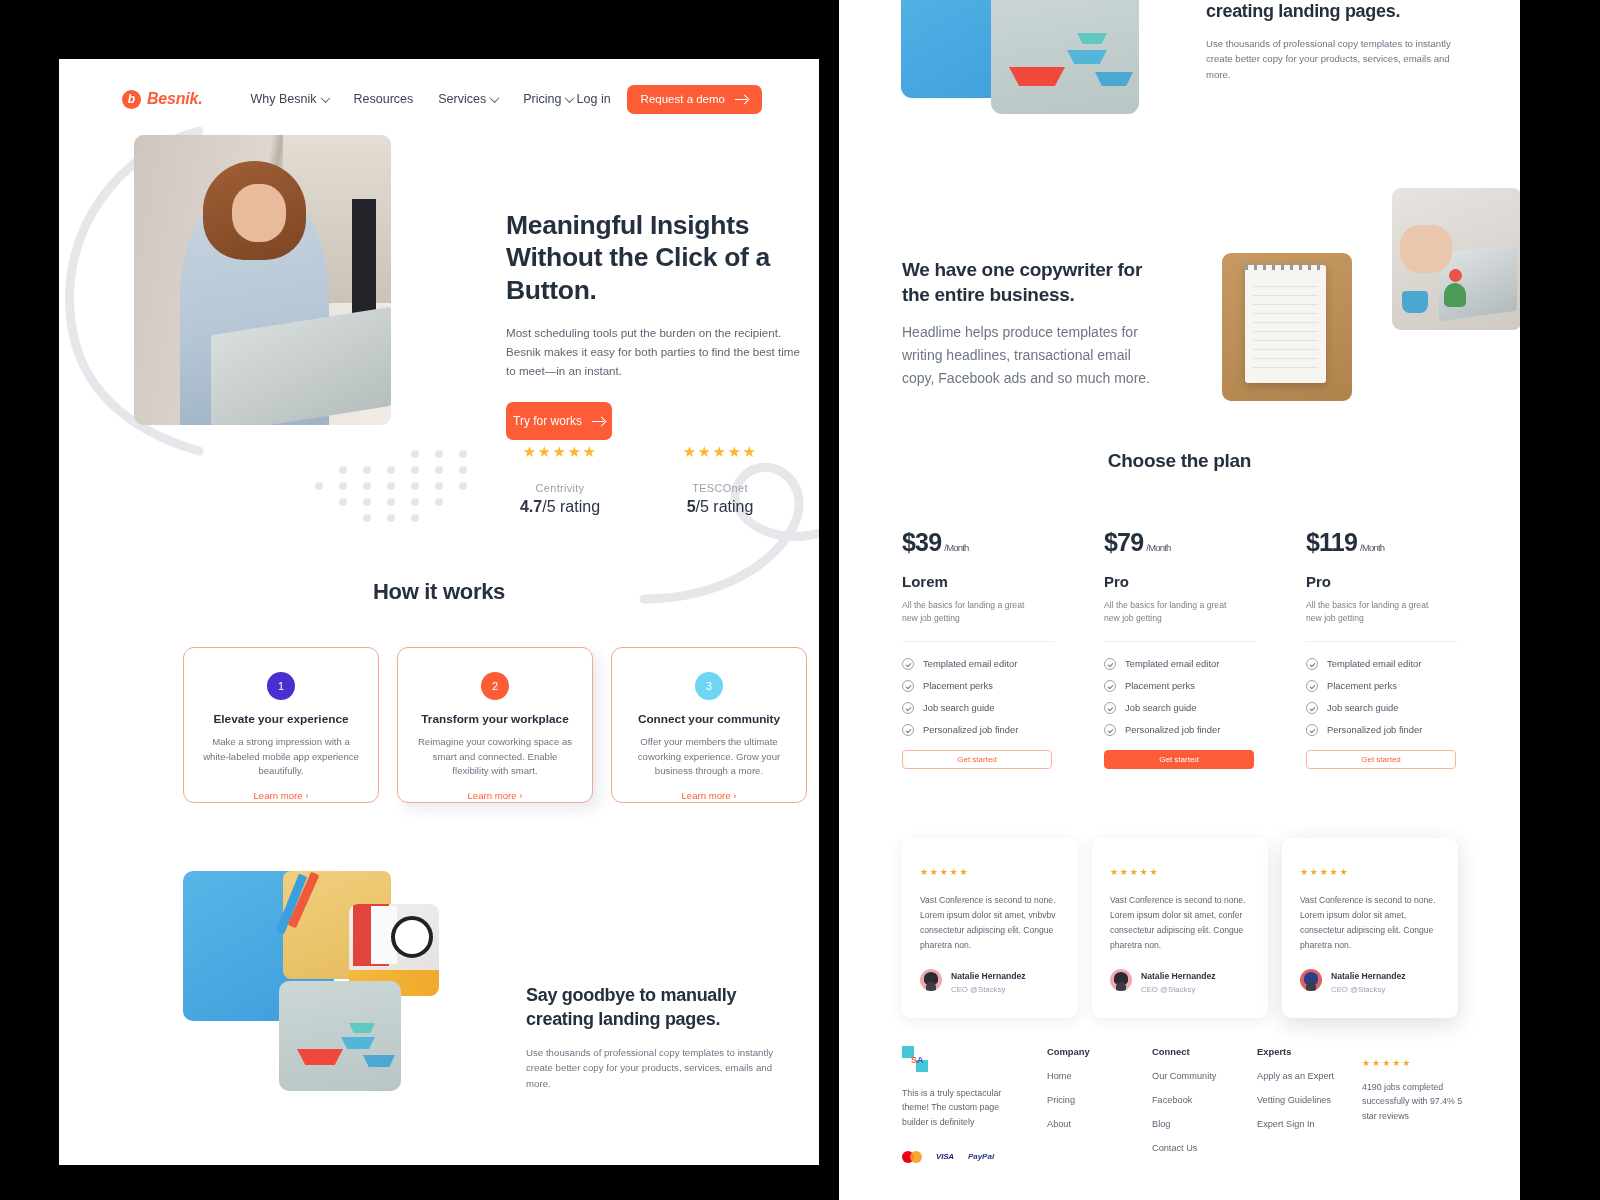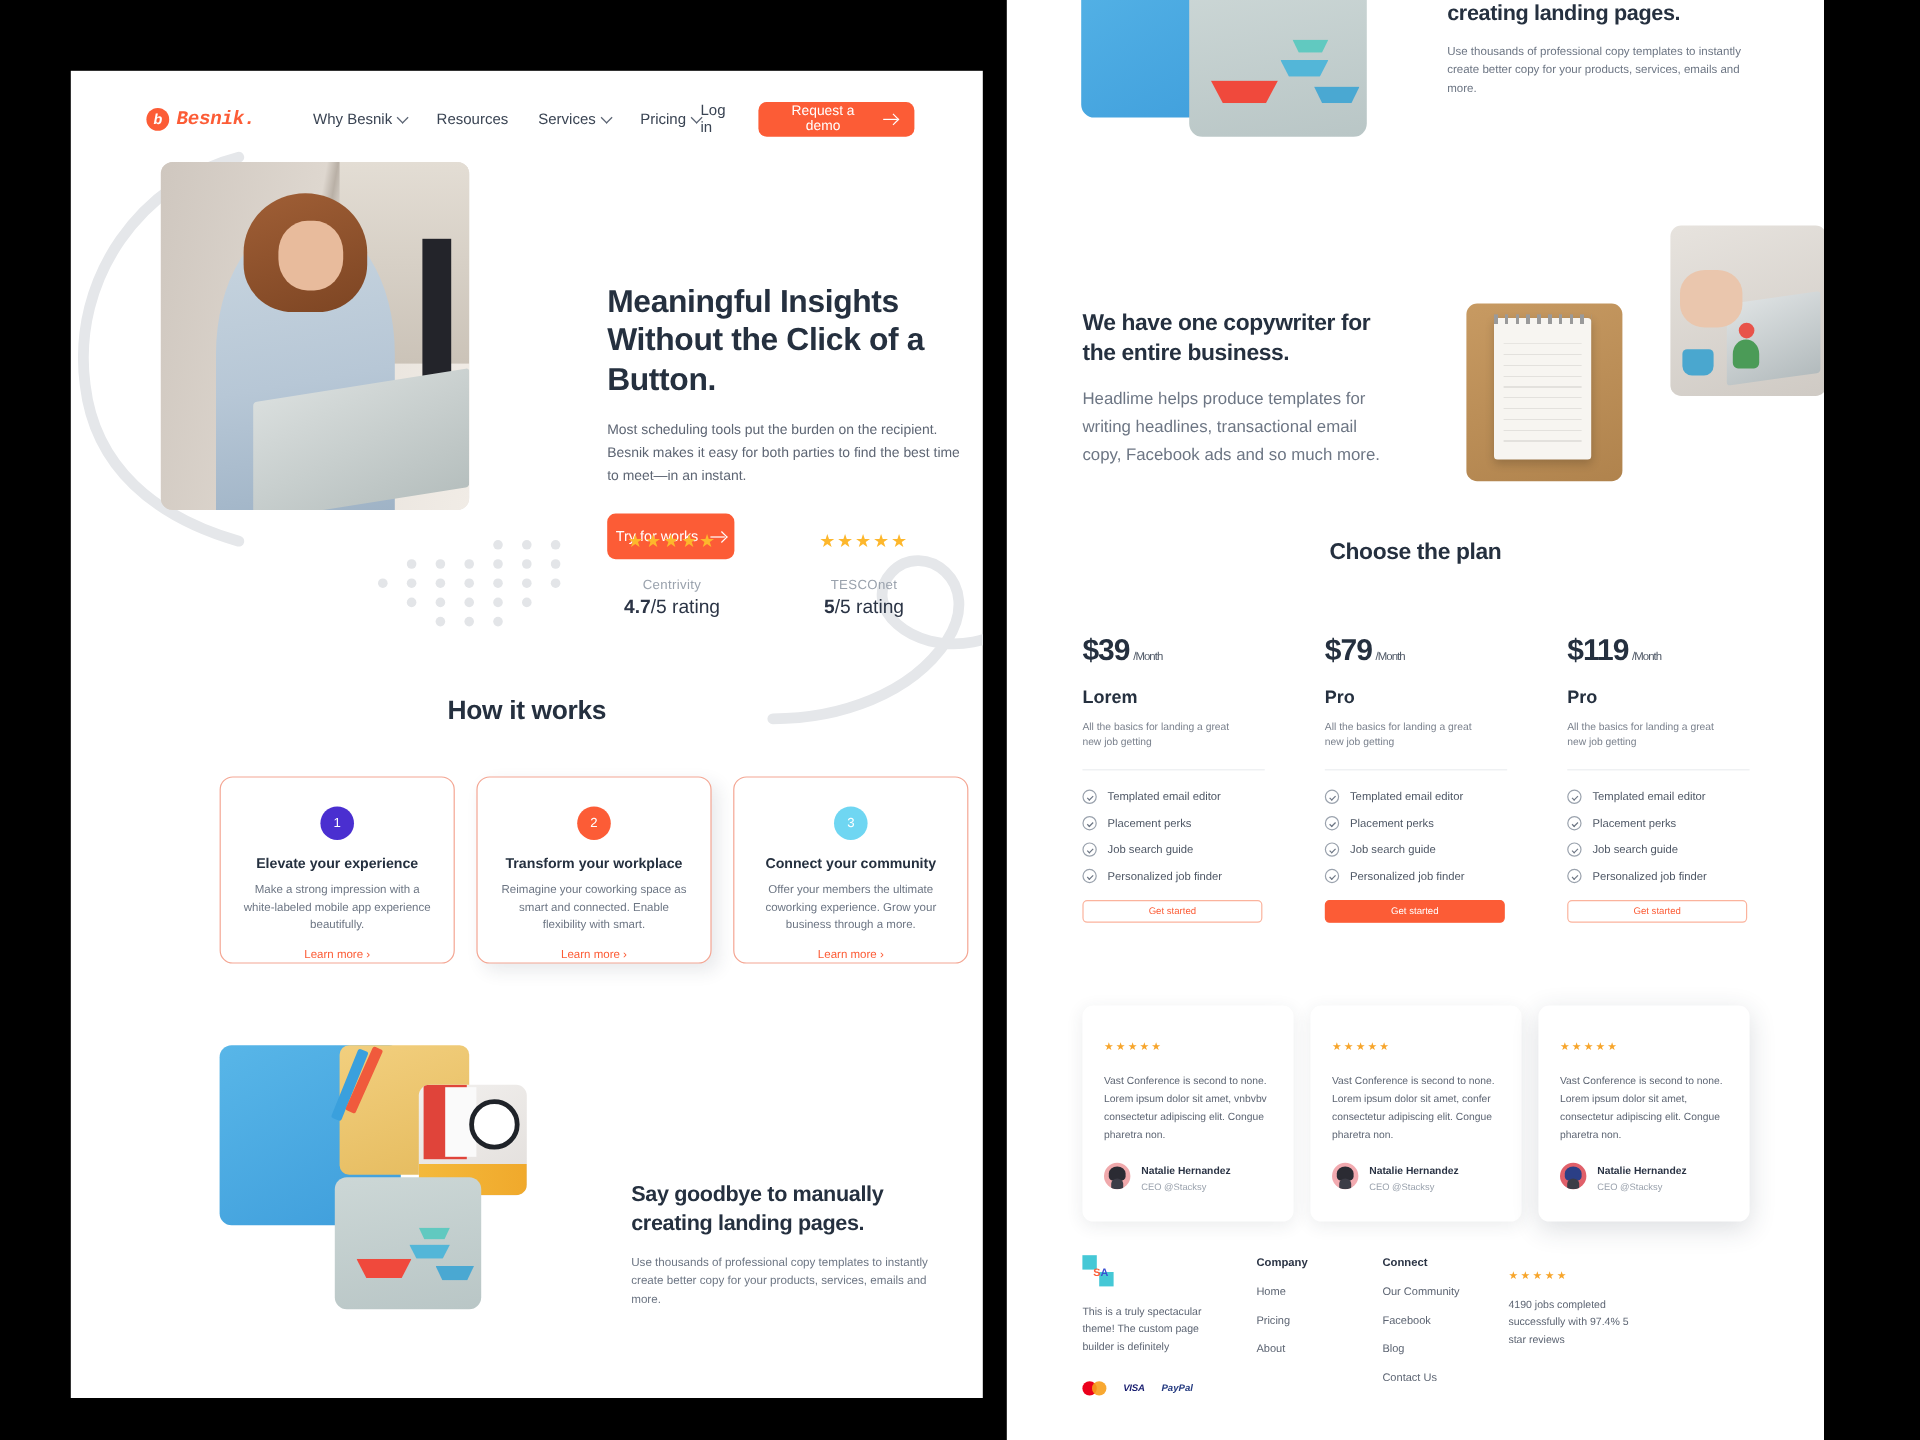--- a/index.html
+++ b/index.html
@@ -25,21 +25,21 @@
 
   
   #nav { position:absolute; left:63px; top:15px; width:640px; height:50px;
          display:flex; align-items:center; }
   #logo { display:flex; align-items:center; gap:6px; }
   .logo-mark {
     width:19px; height:19px; border-radius:50%; background:#fc5c36;
     display:flex; align-items:center; justify-content:center;
     color:#fff; font-size:12px; font-weight:bold; font-style:italic;
   }
-  .logo-text { color:#fc5c36; font-size:16px; font-weight:bold; font-style:italic; letter-spacing:-0.2px;font-family:Liberation Mono, monospace; }
+  .logo-text { color:#fc5c36; font-size:16px; font-weight:bold; font-style:italic; letter-spacing:-0.2px; }
   #nav-links { display:flex; align-items:center; gap:25px; margin-left:48px; }
   .nav-link { font-size:12.5px; color:#3a4453; display:flex; align-items:center; gap:5px; cursor:pointer; white-space:nowrap; }
   .caret { width:7px; height:7px; border-right:1.4px solid #5b6473; border-bottom:1.4px solid #5b6473;
            transform:rotate(45deg) translate(-1px,-1px); }
   #nav-right { margin-left:auto; display:flex; align-items:center; gap:16px; }
   #login-link { font-size:12.5px; color:#3a4453; cursor:pointer; }
   #demo-btn { height:29px; padding:0 14px; font-size:11.5px; border-radius:7px; }
   .arrow-r { width:13px; height:9px; position:relative; display:inline-block; }
   .arrow-r::before { content:""; position:absolute; left:0; top:4px; width:12px; height:1.3px; background:currentColor; }
   .arrow-r::after  { content:""; position:absolute; right:0; top:1.5px; width:6px; height:6px;
@@ -67,21 +67,21 @@
   #hero-img .face { position:absolute; left:38%; top:17%; width:21%; height:20%;
     background:#e8bb9c; border-radius:45%; }
   #hero-img .laptop { position:absolute; left:30%; bottom:2%; width:70%; height:34%;
     background:linear-gradient(160deg,#d9dedd,#b6bfbe); transform:skewY(-9deg); border-radius:3px; }
   #hero-img .darkstrip { position:absolute; right:6%; top:22%; width:9%; height:48%; background:#23242a; }
 
   #dots { position:absolute; left:240px; top:391px; width:180px; height:80px; }
   .dot { position:absolute; width:8px; height:8px; border-radius:50%; background:#e3e5e8; }
 
   #hero-copy { position:absolute; left:447px; top:150px; width:295px; }
-  #hero-title { font-size:26.5px; line-height:1.22;margin-top:26px; }
+  #hero-title { font-size:26.5px; line-height:1.22; }
   #hero-sub { margin-top:18px; font-size:11.6px; line-height:1.62; color:#5d6573; }
   #try-btn { margin-top:22px; height:38px; width:106px; font-size:12px; border-radius:7px; }
 
   
   #ratings { position:absolute; left:447px; top:385px; display:flex; gap:52px; }
   .rating { width:108px; text-align:center; }
   .stars { color:#fdb72c; font-size:15px; letter-spacing:1.5px; line-height:1; }
   .rate-brand { margin-top:23px; font-size:11px; color:#9aa2ad; letter-spacing:.3px; }
   .rate-score { margin-top:4px; font-size:16px; color:#2b3445; }
   .rate-score b { font-weight:bold; }
@@ -558,19 +558,25 @@
     </div>
 
     <div class="f-col">
       <div class="f-head">Connect</div>
       <div class="f-link">Our Community</div>
       <div class="f-link">Facebook</div>
       <div class="f-link">Blog</div>
       <div class="f-link">Contact Us</div>
     </div>
 
+    <div class="f-col">
+      <div class="f-head">Experts</div>
+      <div class="f-link">Apply as an Expert</div>
+      <div class="f-link">Vetting Guidelines</div>
+      <div class="f-link">Expert Sign In</div>
+    </div>
 
     <div id="f-rev">
       <div class="stars">★★★★★</div>
       <p>4190 jobs completed successfully with 97.4% 5 star reviews</p>
     </div>
   </div>
 </div>
 
 </body></html>

